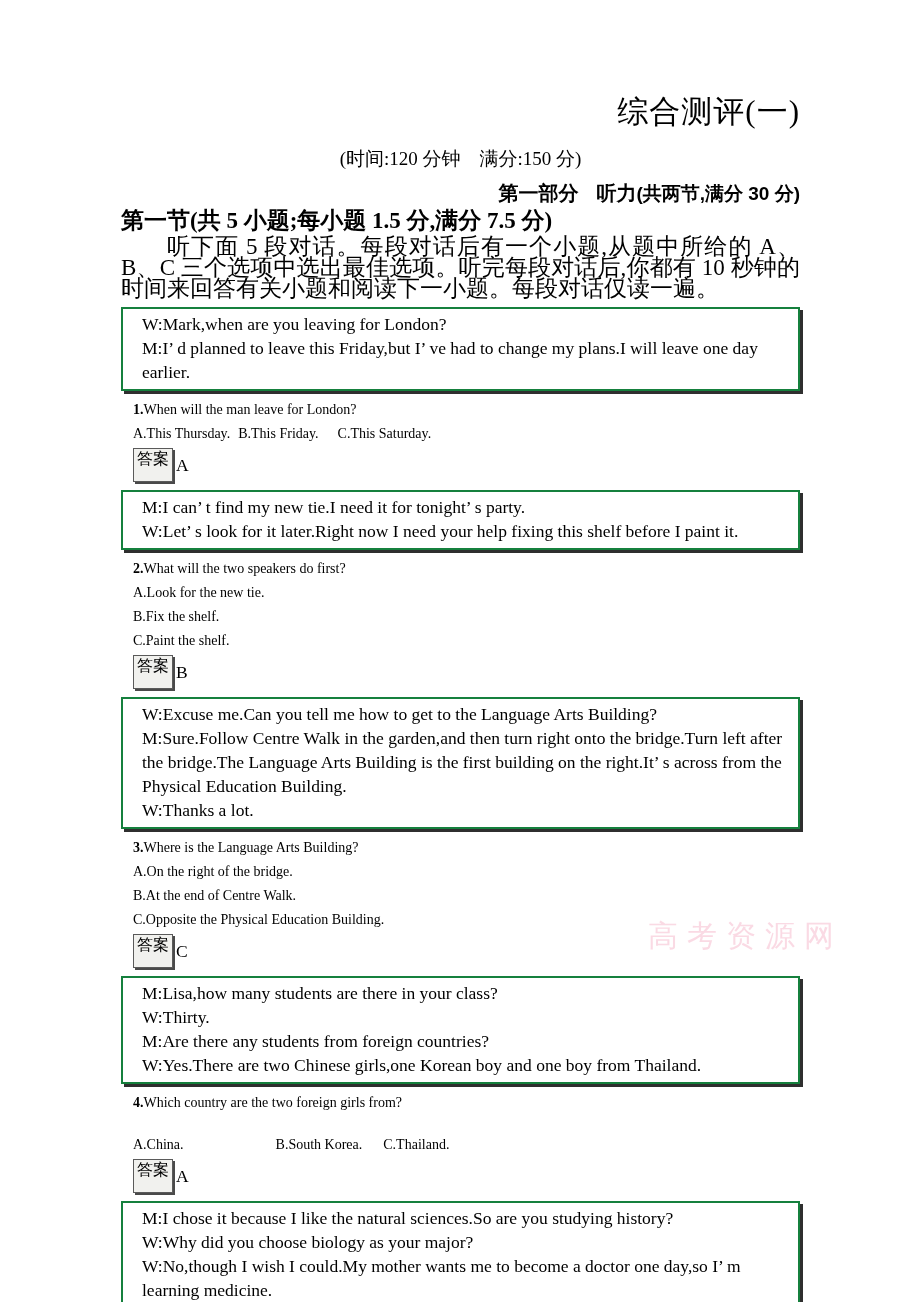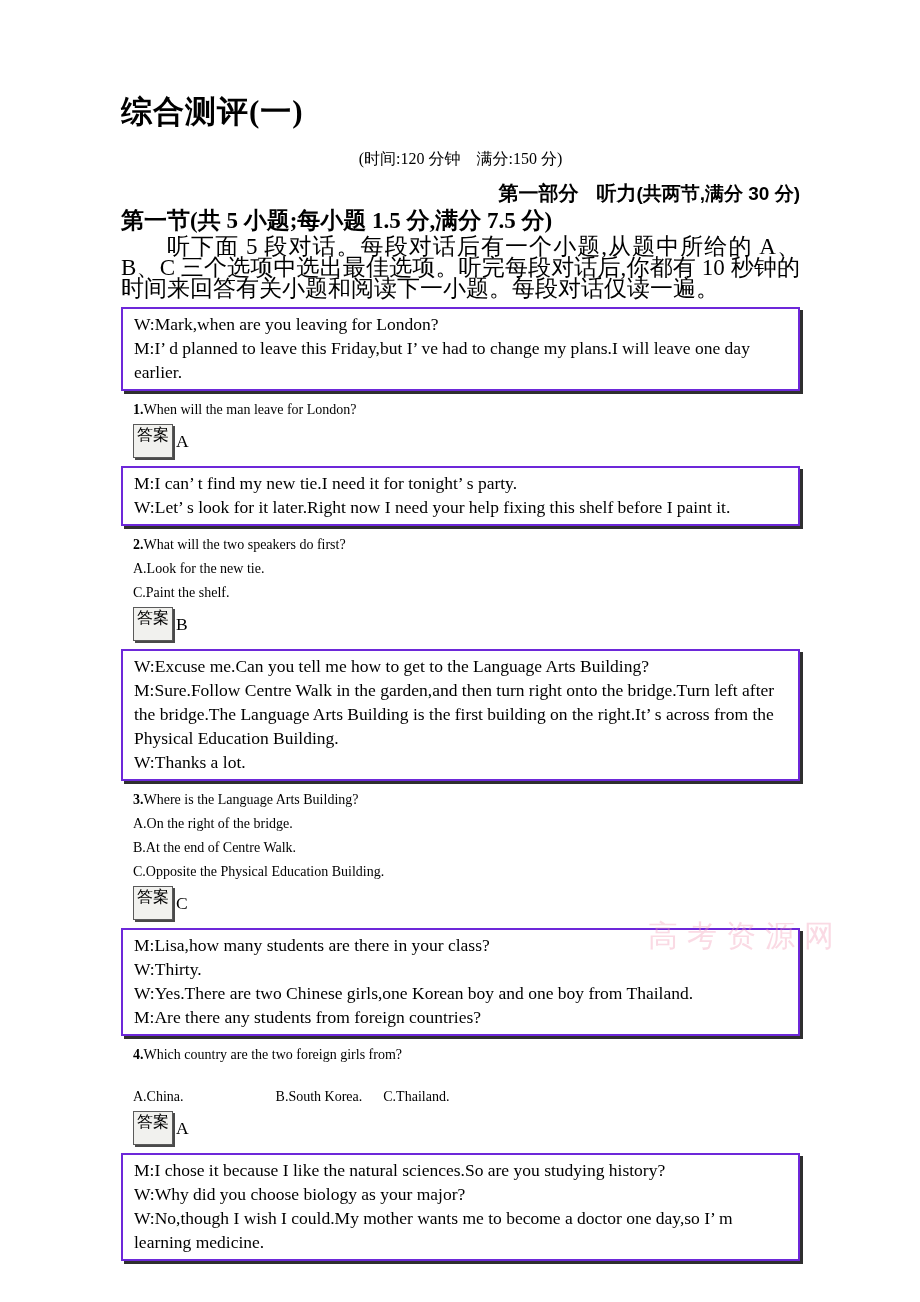--- a/index.html
+++ b/index.html
@@ -12,30 +12,30 @@
     position: relative;
     overflow: hidden;
   }
   .content {
     position: absolute;
     left: 121px; top: 0;
     width: 679px;
   }
   .page-title {
     margin: 92px 0 0 0;
-    text-align: left;
+    text-align: right;
     font-size: 31px;
     line-height: 40px;
-    font-weight: bold;
+    font-weight: normal;
     letter-spacing: 1px;
   }
   .exam-meta {
     margin-top: 14px;
     text-align: center;
-    font-size: 16px;
+    font-size: 19px;
     line-height: 25px;
   }
   .part-heading {
     margin-top: 9px;
     font-family: "Liberation Sans", sans-serif;
     font-weight: bold;
     font-size: 20px;
     line-height: 26px;
     text-align: right;
   }
@@ -50,24 +50,24 @@
   .section-heading .sec-label { font-family: "Liberation Sans", sans-serif; }
   .section-heading .sec-scope { font-weight: bold; }
   .intro {
     margin: 3px 0 0 0;
     font-size: 23px;
     line-height: 21px;
     text-indent: 2em;
     text-align: justify;
   }
   .dlg {
-    border: 2px solid #6d28d9;
+    border: 2px solid #15803d;
     box-shadow: 3px 3px 0 #2f2f2f;
     margin: 8px 0 7px 0;
-    padding: 3px 14px 5px 11px;
+    padding: 3px 14px 5px 19px;
     background: transparent;
     position: relative;
     z-index: 1;
   }
   .dlg p {
     margin: 0;
     font-size: 17.5px;
     line-height: 24px;
     text-align: left;
   }
@@ -132,34 +132,38 @@
 
   <p class="intro">听下面 5 段对话。每段对话后有一个小题,从题中所给的 A、B、C 三个选项中选出最佳选项。听完每段对话后,你都有 10 秒钟的时间来回答有关小题和阅读下一小题。每段对话仅读一遍。</p>
 
   <div class="dlg">
     <p>W:Mark,when are you leaving for London?</p>
     <p>M:I’ d planned to leave this Friday,but I’ ve had to change my plans.I will leave one day earlier.</p>
   </div>
 
   <div class="q-block">
     <p class="q-line"><span class="q-num">1.</span><span>When will the man leave for London?</span></p>
+    <p class="opts-row">
+      <span class="opt-a1">A.This Thursday.</span><span class="opt-b1">B.This Friday.</span><span>C.This Saturday.</span>
+    </p>
     <div class="ans-row">
       <span class="ans-badge">答案</span>
         <span>A</span>
     </div>
   </div>
 
   <div class="dlg">
     <p>M:I can’ t find my new tie.I need it for tonight’ s party.</p>
     <p>W:Let’ s look for it later.Right now I need your help fixing this shelf before I paint it.</p>
   </div>
 
   <div class="q-block">
     <p class="q-line"><span class="q-num">2.</span><span>What will the two speakers do first?</span></p>
     <p class="opt-line">A.Look for the new tie.</p>
+    <p class="opt-line">B.Fix the shelf.</p>
     <p class="opt-line">C.Paint the shelf.</p>
     <div class="ans-row">
       <span class="ans-badge">答案</span>
         <span>B</span>
     </div>
   </div>
 
   <div class="dlg">
     <p>W:Excuse me.Can you tell me how to get to the Language Arts Building?</p>
     <p>M:Sure.Follow Centre Walk in the garden,and then turn right onto the bridge.Turn left after the bridge.The Language Arts Building is the first building on the right.It’ s across from the Physical Education Building.</p>
@@ -173,22 +177,22 @@
     <p class="opt-line">C.Opposite the Physical Education Building.</p>
     <div class="ans-row">
       <span class="ans-badge">答案</span>
         <span>C</span>
     </div>
   </div>
 
   <div class="dlg">
     <p>M:Lisa,how many students are there in your class?</p>
     <p>W:Thirty.</p>
+    <p>M:Are there any students from foreign countries?</p>
     <p>W:Yes.There are two Chinese girls,one Korean boy and one boy from Thailand.</p>
-    <p>M:Are there any students from foreign countries?</p>
   </div>
 
   <div class="q-block">
     <p class="q-line"><span class="q-num">4.</span><span>Which country are the two foreign girls from?</span></p>
     <p class="opts-row gap-before">
       <span class="opt-a4">A.China.</span><span class="opt-b4">B.South Korea.</span><span>C.Thailand.</span>
     </p>
     <div class="ans-row">
       <span class="ans-badge">答案</span>
         <span>A</span>

